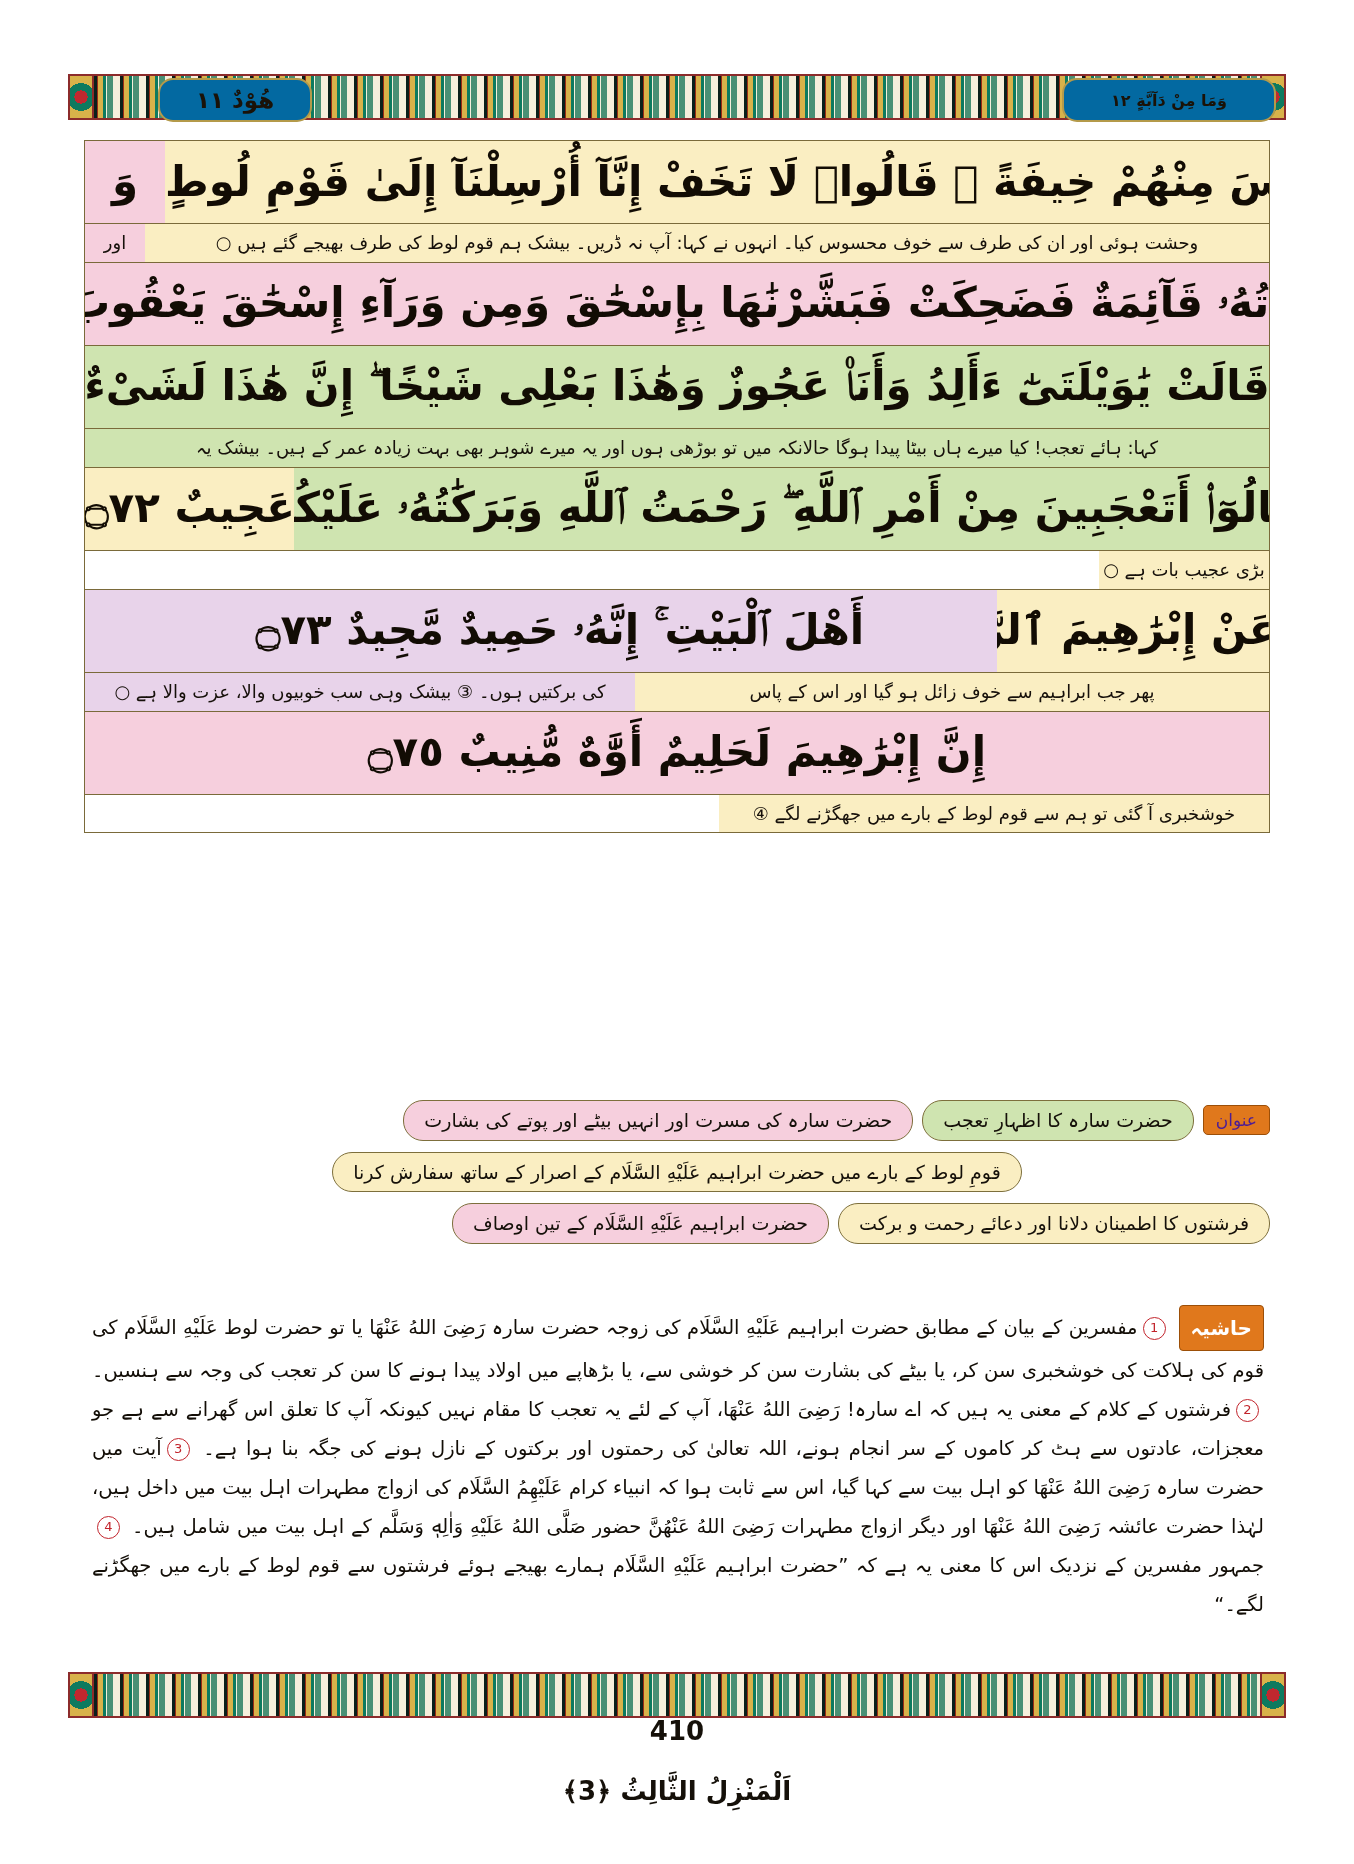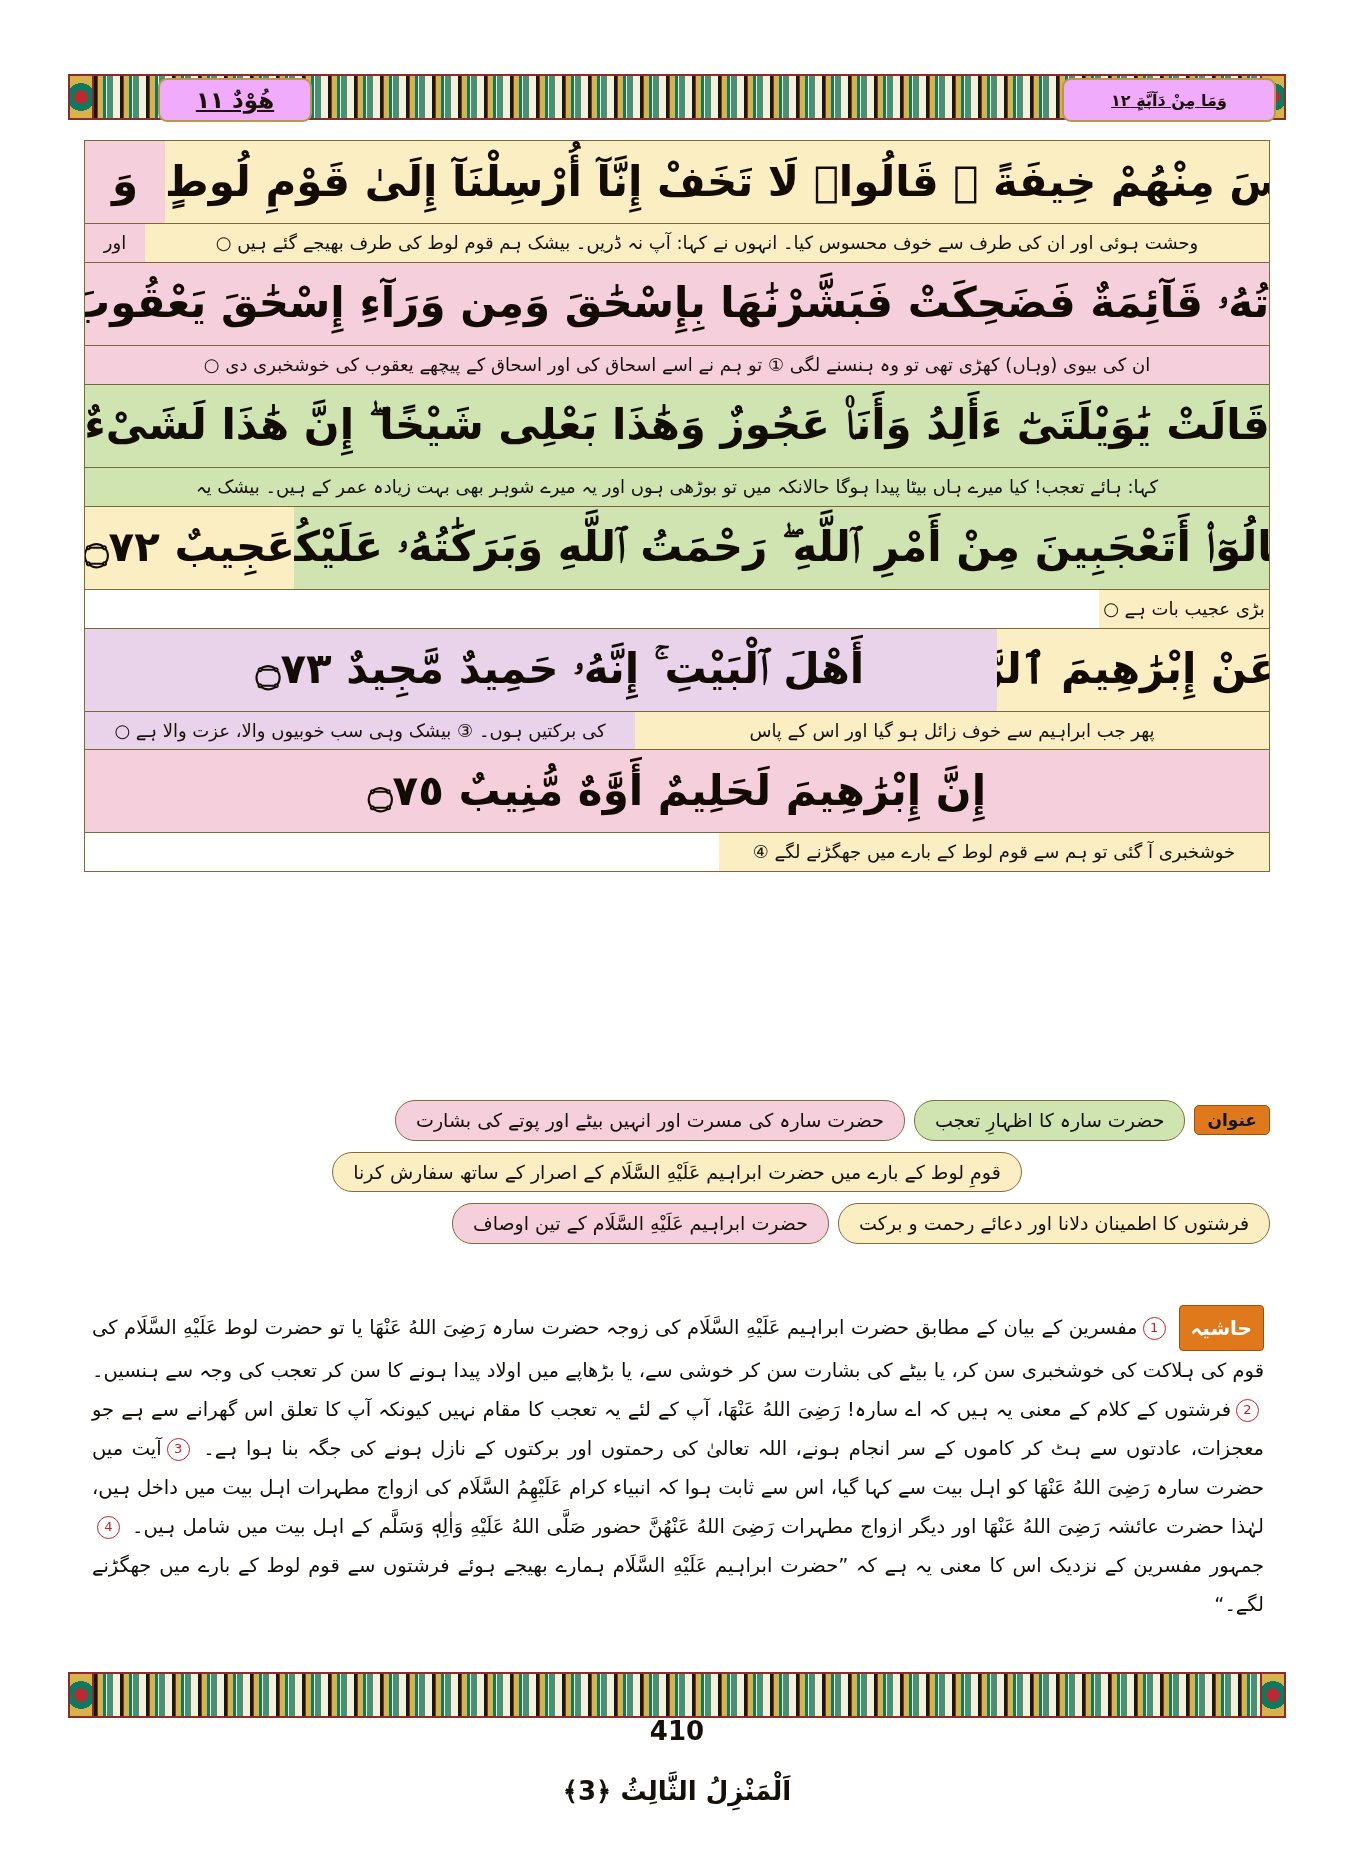--- a/index.html
+++ b/index.html
@@ -34,26 +34,25 @@
   .ornament-bar.top{top:74px;}
   .ornament-bar.bottom{top:1672px;}
   .bar-cap{
     position:absolute;width:26px;height:46px;
     background:radial-gradient(circle at 50% 50%,#c0282f 0 28%,#0d7a5f 28% 58%,#d8b24a 58% 100%);
     border:2px solid #8c2b2b;box-sizing:border-box;
   }
 
   .cartouche{
     position:absolute;top:78px;height:40px;
-    background:#f0abfc;border:2px solid #b49a4a;border-radius:9px;
+    background:#0369a1;border:2px solid #b49a4a;border-radius:15px;
     display:flex;align-items:center;justify-content:center;
     color:#1a1208;z-index:5;
     font-family:"DejaVu Sans","Liberation Sans",sans-serif;
     direction:rtl;
-    text-decoration:underline;
   }
   .cartouche.left{left:158px;width:150px;font-size:23px;font-weight:bold;letter-spacing:1px;}
   .cartouche.right{right:78px;width:210px;font-size:16px;font-weight:bold;}
 
   
   .verse-block{
     position:absolute;left:84px;top:140px;width:1186px;
     border:1.5px solid #7a6a3a;box-sizing:border-box;
   }
   .ayah-row{
@@ -87,22 +86,22 @@
   .hrow.center{justify-content:center;}
   .pill{
     border-radius:20px;border:1.4px solid #7d6f3c;
     padding:5px 20px;font-size:19px;color:#151009;
     direction:rtl;white-space:nowrap;line-height:1.5;
   }
   .pill.pink{background:#f6cfdd;}
   .pill.green{background:#cfe4b0;}
   .pill.cream{background:#faeec2;}
   .tag-unwan{
-    background:#e0781c;color:#0f172a;border:1.4px solid #9c4f08;border-radius:5px;
-    padding:4px 12px;font-size:17px;font-weight:bold;direction:rtl;white-space:nowrap;
+    background:#e0781c;color:#4c1d95;border:1.4px solid #9c4f08;border-radius:5px;
+    padding:4px 12px;font-size:17px;font-weight:normal;direction:rtl;white-space:nowrap;
   }
 
   
   .footnotes{
     position:absolute;left:92px;top:1305px;width:1172px;direction:rtl;
     font-size:19.5px;line-height:2.0;color:#120d06;text-align:justify;
   }
   .tag-hashia{
     display:inline-block;background:#e0781c;color:#fff;
     border:1.3px solid #9c4f08;border-radius:4px;
@@ -145,23 +144,20 @@
         <div class="seg arabic bg-pink" style="flex: 0 0 80px;">وَ</div>
       </div>
       <div class="ayah-row">
         <div class="seg urdu bg-cream" style="flex: 1 1 auto;">وحشت ہوئی اور ان کی طرف سے خوف محسوس کیا۔ انہوں نے کہا: آپ نہ ڈریں۔ بیشک ہم قوم لوط کی طرف بھیجے گئے ہیں ○</div>
         <div class="seg urdu bg-pink" style="flex: 0 0 60px;">اور</div>
       </div>
       <div class="ayah-row">
         <div class="seg arabic bg-pink" style="flex: 1 1 auto;">وَامْرَأَتُهُۥ قَآئِمَةٌ فَضَحِكَتْ فَبَشَّرْنَٰهَا بِإِسْحَٰقَ وَمِن وَرَآءِ إِسْحَٰقَ يَعْقُوبَ ۝٧١</div>
       </div>
       <div class="ayah-row">
-        <div class="seg urdu bg-pink" style="flex: 1 1 auto;">ان کی بیوی (وہاں) کھڑی تھی تو وہ ہنسنے لگی ① تو ہم نے اسے اسحاق کی اور اسحاق کے پیچھے یعقوب کی خوشخبری دی ○</div>
-      </div>
-      <div class="ayah-row">
         <div class="seg arabic bg-green" style="flex: 1 1 auto;">قَالَتْ يَٰوَيْلَتَىٰٓ ءَأَلِدُ وَأَنَا۠ عَجُوزٌ وَهَٰذَا بَعْلِى شَيْخًا ۖ إِنَّ هَٰذَا لَشَىْءٌ</div>
       </div>
       <div class="ayah-row">
         <div class="seg urdu bg-green" style="flex: 1 1 auto;">کہا: ہائے تعجب! کیا میرے ہاں بیٹا پیدا ہوگا حالانکہ میں تو بوڑھی ہوں اور یہ میرے شوہر بھی بہت زیادہ عمر کے ہیں۔ بیشک یہ</div>
       </div>
       <div class="ayah-row">
         <div class="seg arabic bg-green" style="flex: 1 1 auto;">قَالُوٓا۟ أَتَعْجَبِينَ مِنْ أَمْرِ ٱللَّهِ ۖ رَحْمَتُ ٱللَّهِ وَبَرَكَٰتُهُۥ عَلَيْكُمْ</div>
         <div class="seg arabic bg-cream" style="flex: 0 0 209px;">عَجِيبٌ ۝٧٢</div>
       </div>
       <div class="ayah-row">

